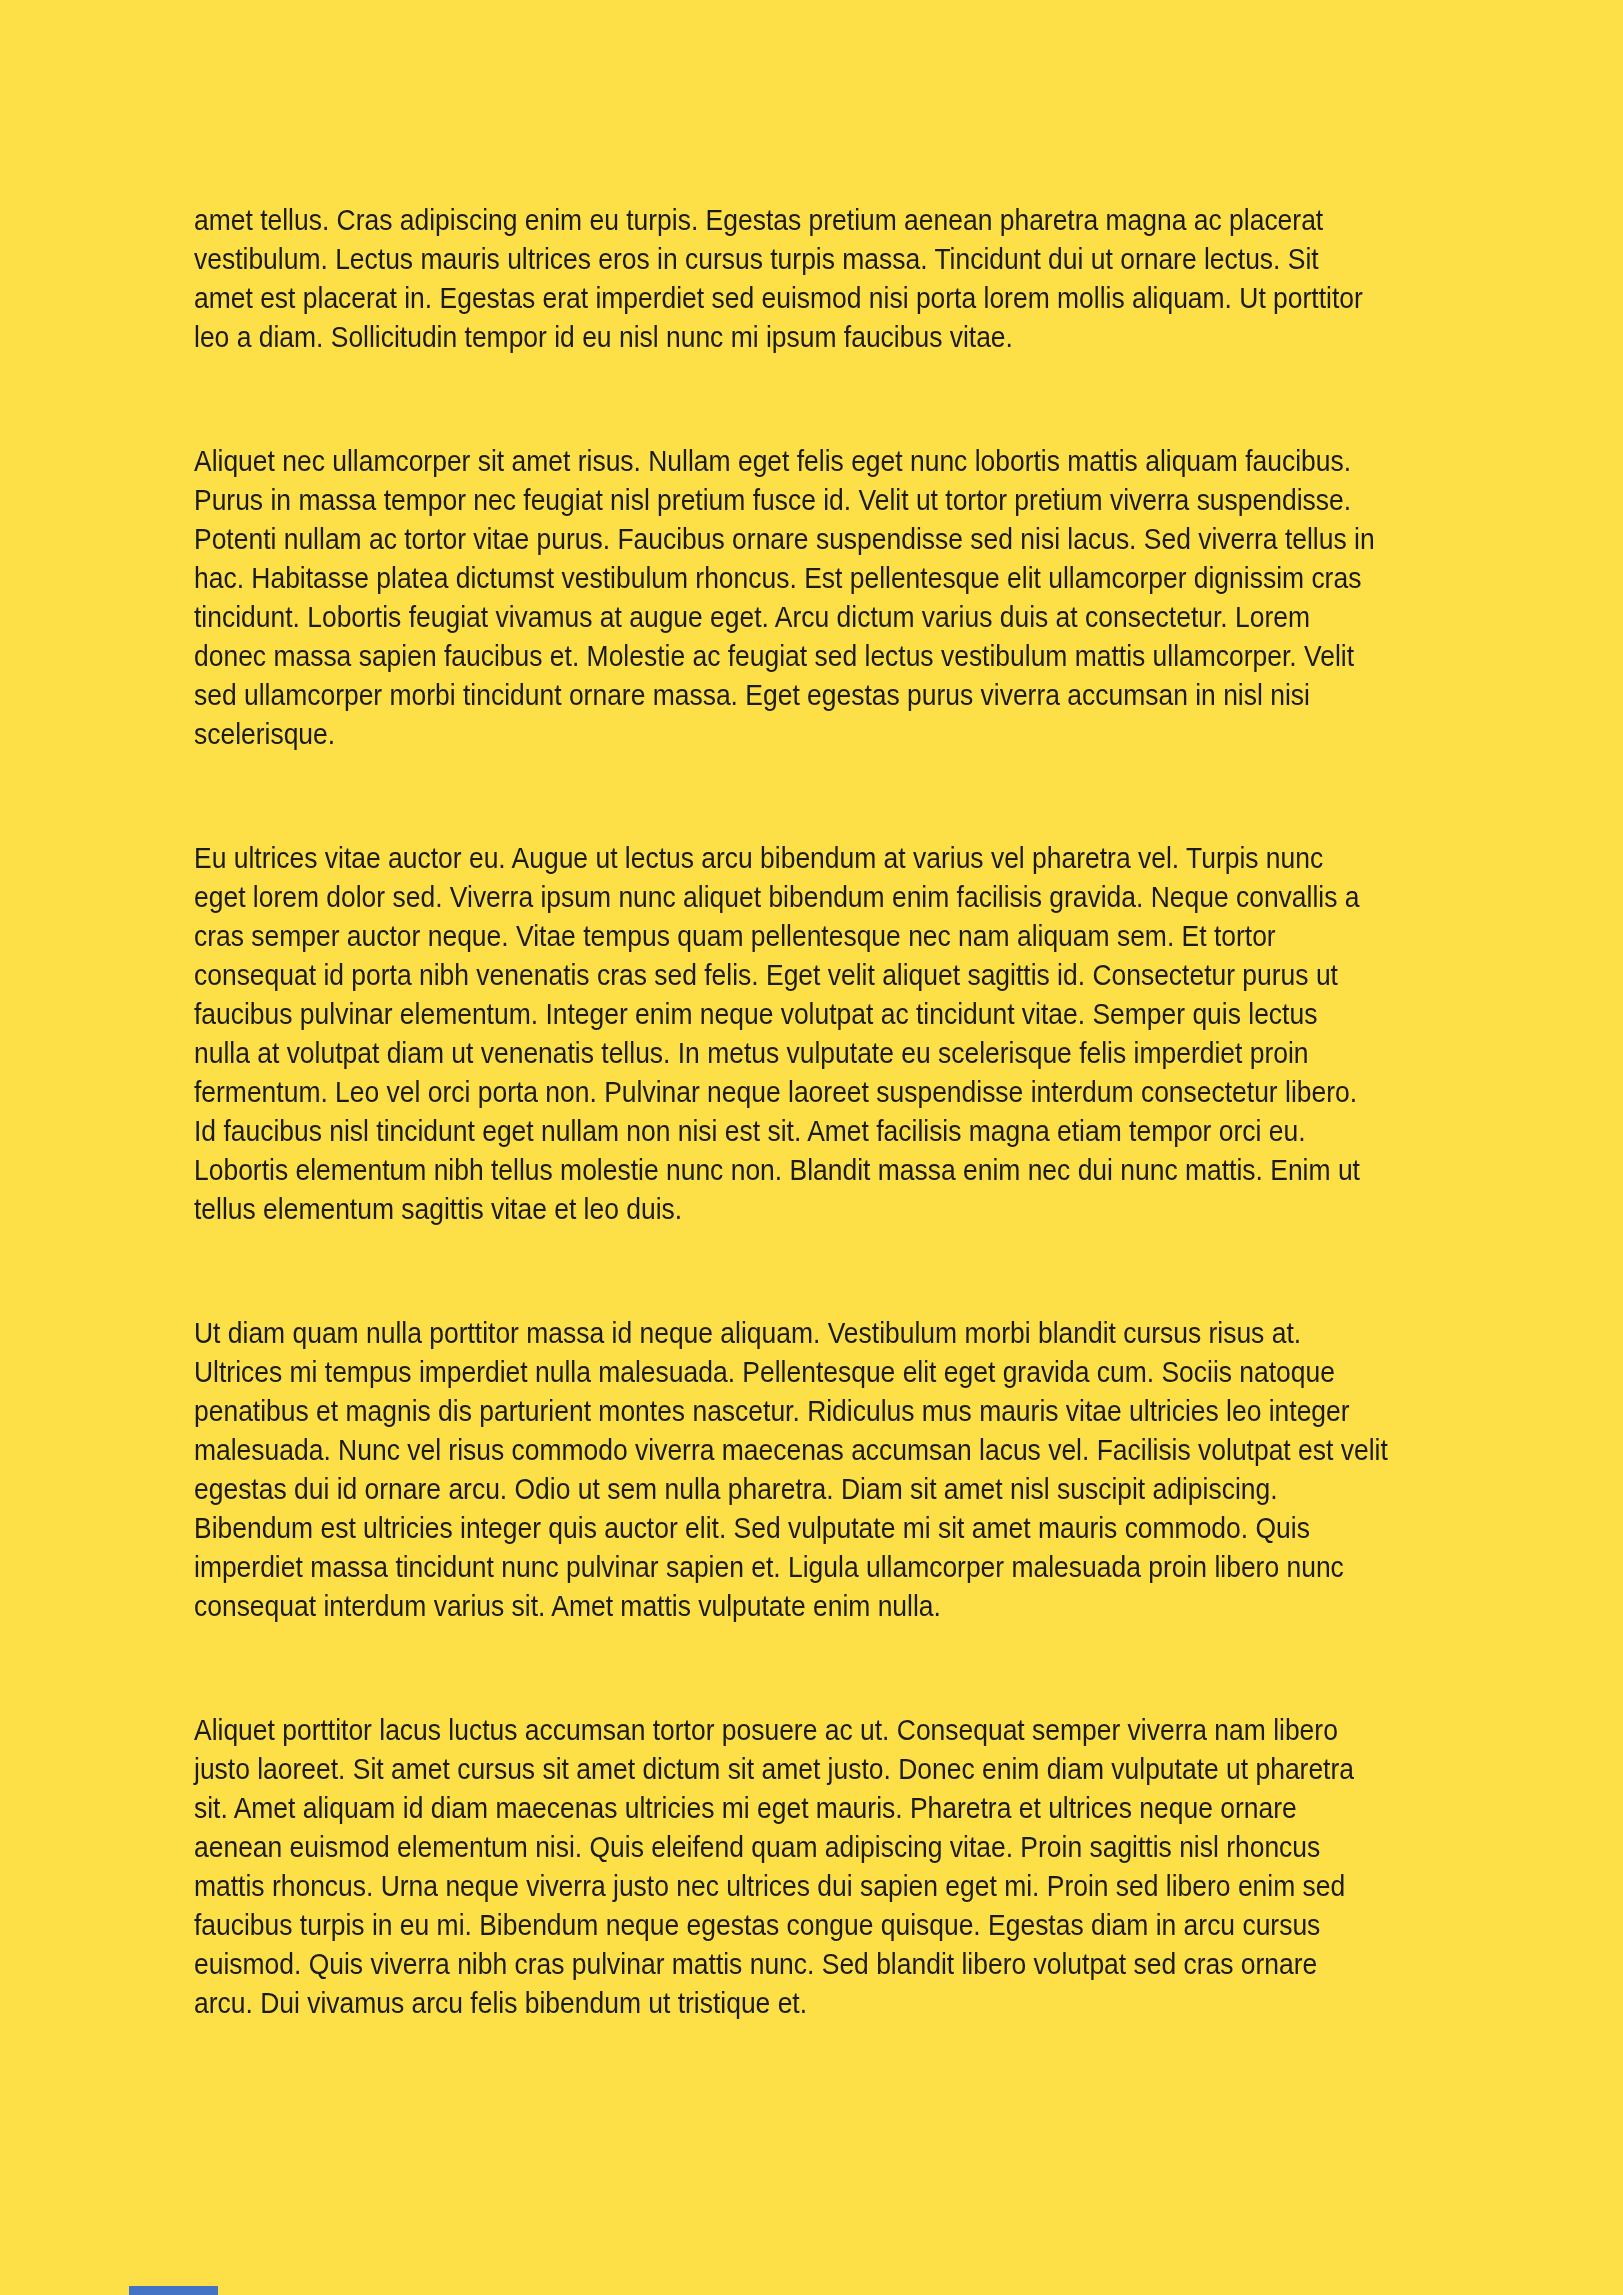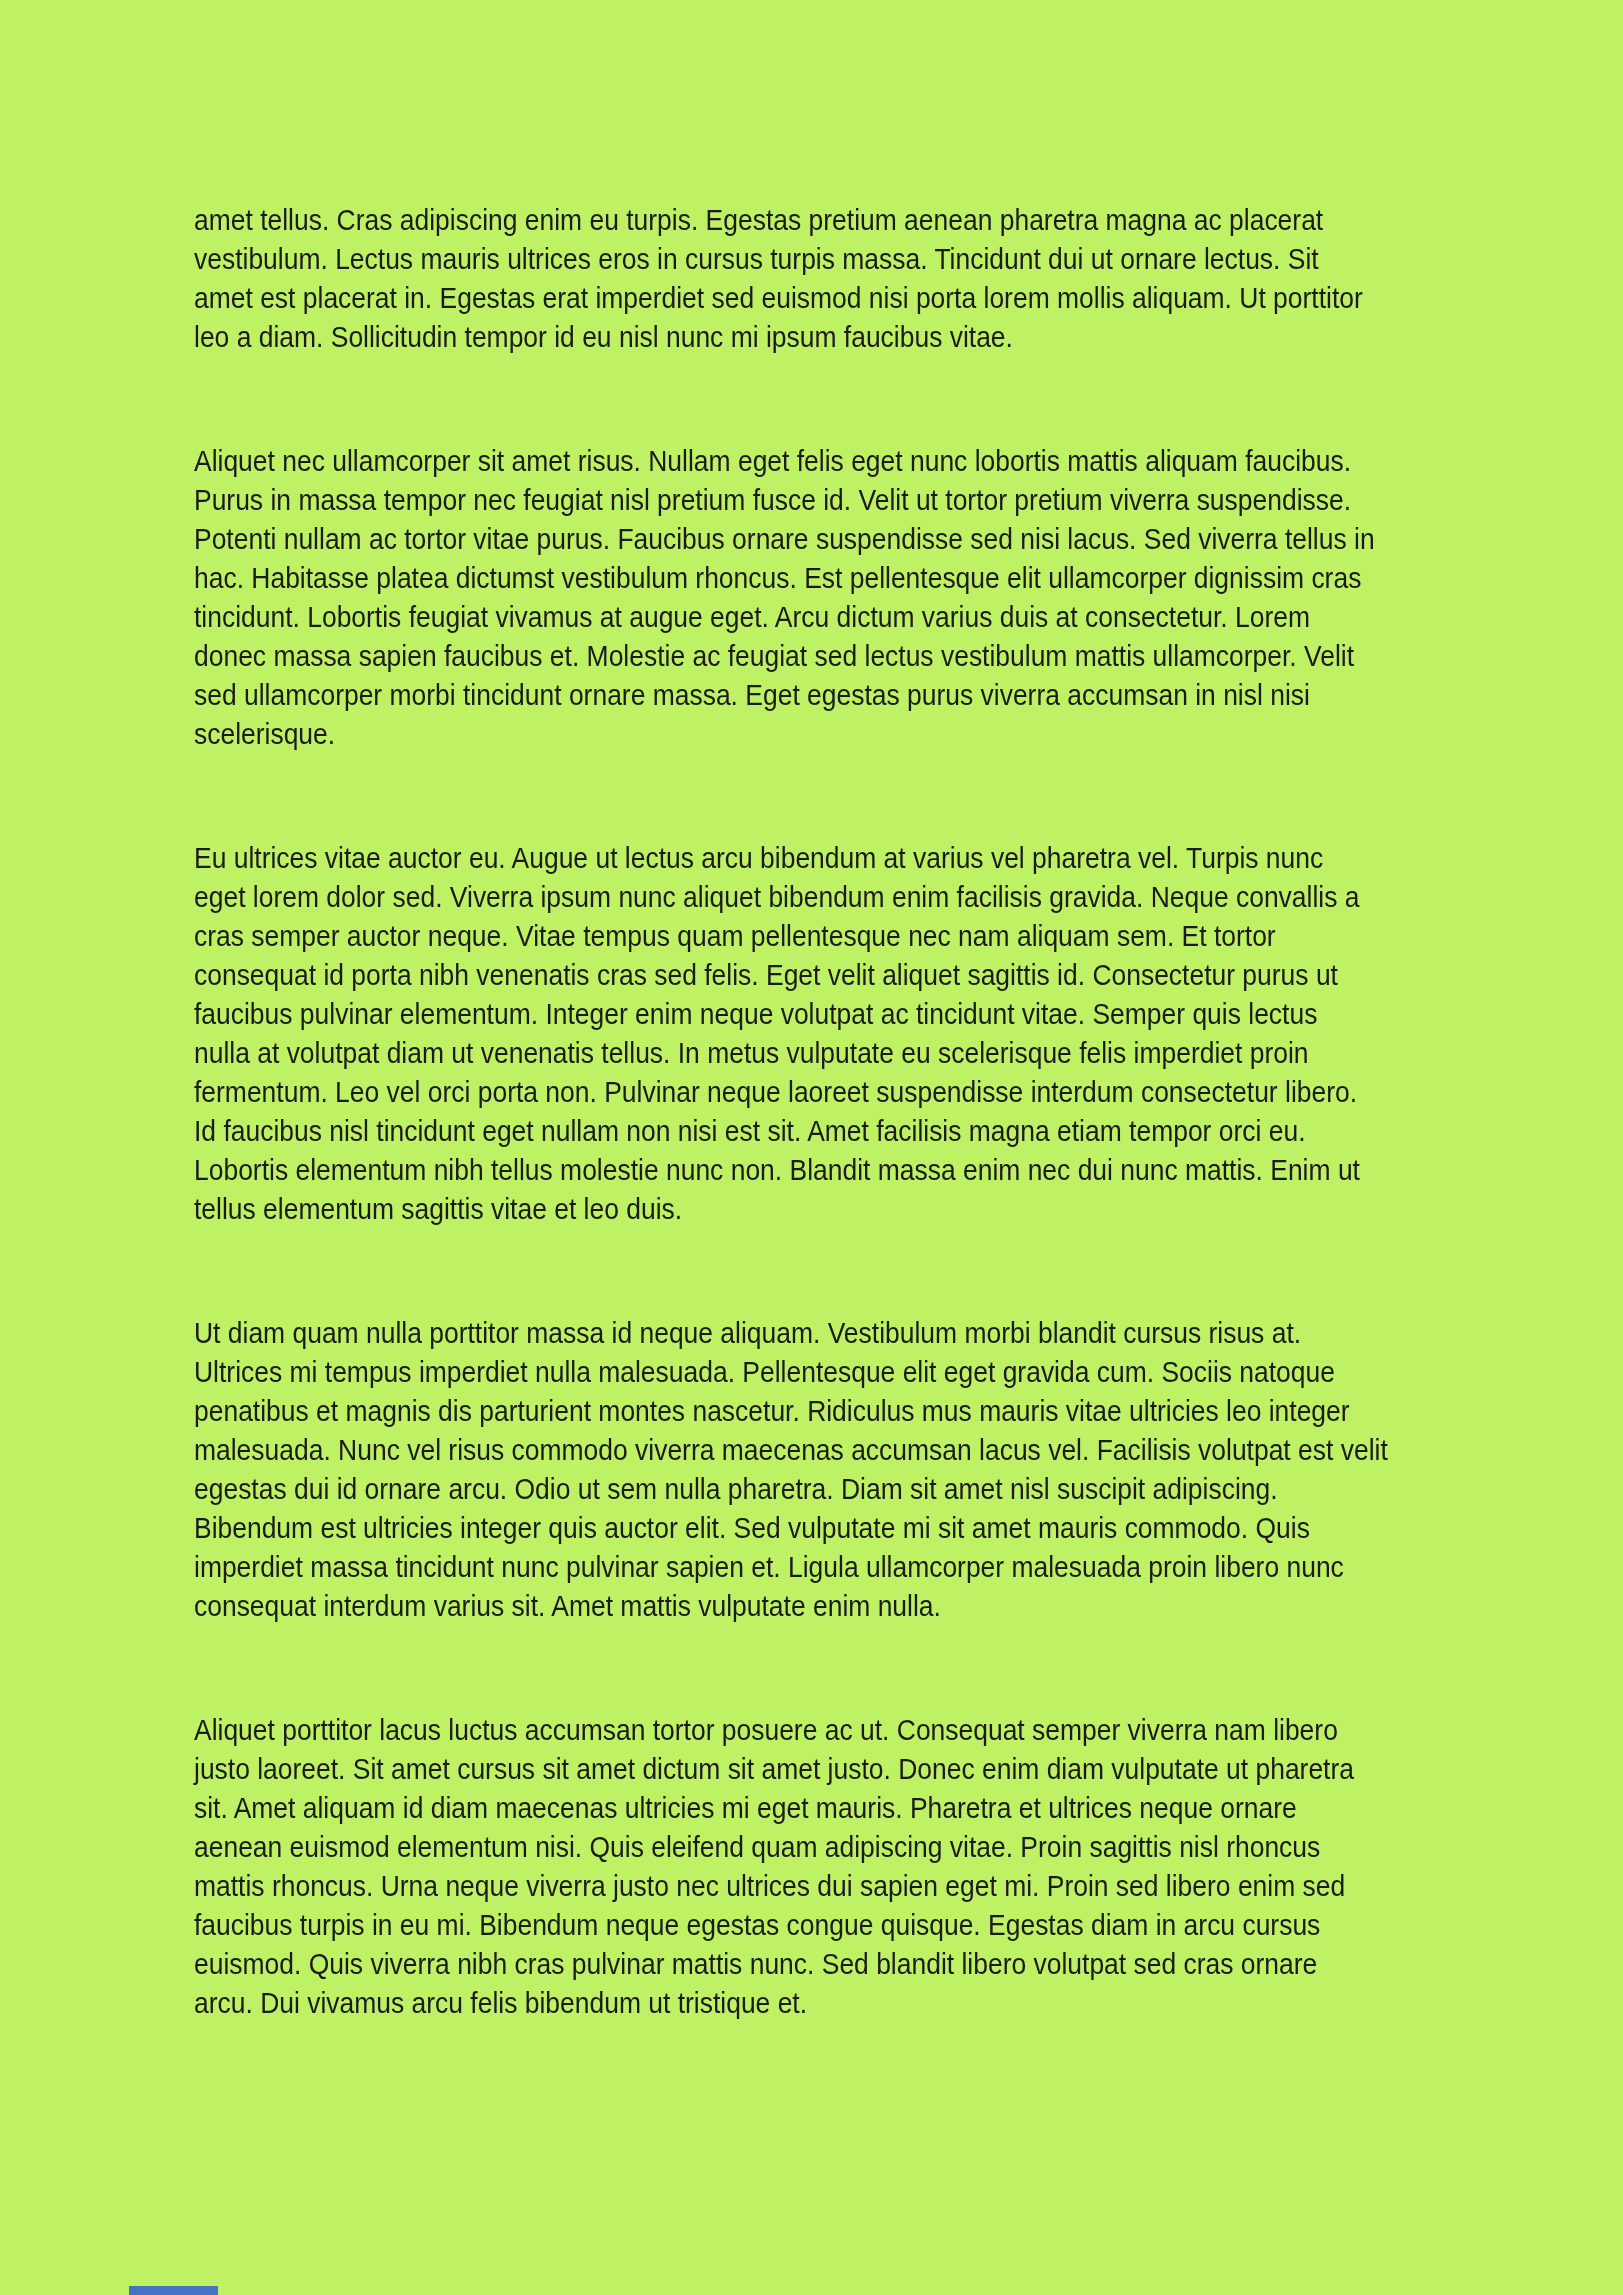--- a/index.html
+++ b/index.html
@@ -10,21 +10,21 @@
     width: 1623px;
     height: 2295px;
     background: #ffffff;
     position: relative;
     overflow: hidden;
     font-family: "Liberation Sans", sans-serif;
   }
   .page {
     position: absolute;
     inset: 0;
-    background: #bef264;
+    background: #fde047;
   }
   .page-content {
     position: absolute;
     left: 194px;
     top: 200px;
     width: 1505px;
     transform: scaleX(0.9);
     transform-origin: top left;
     color: #1b1b1b;
   }

